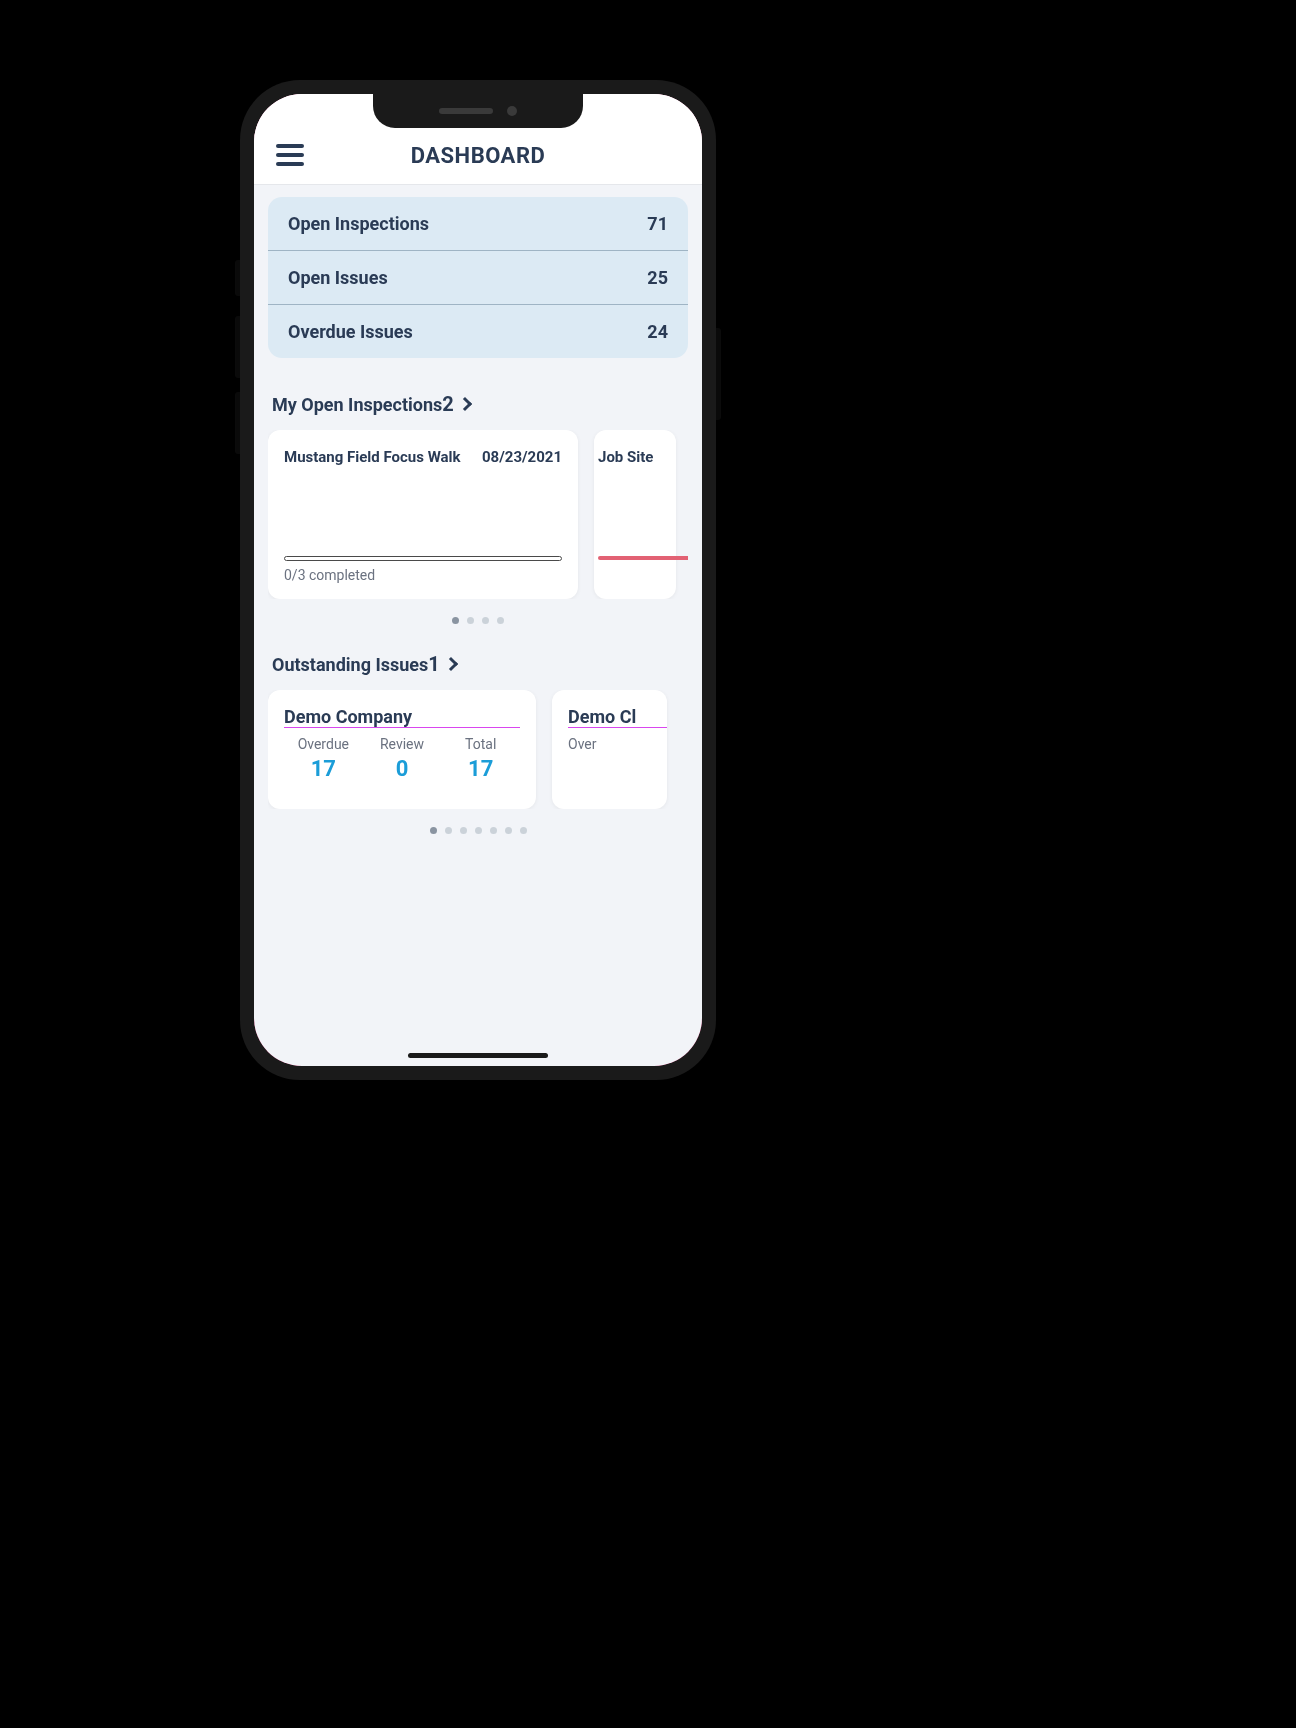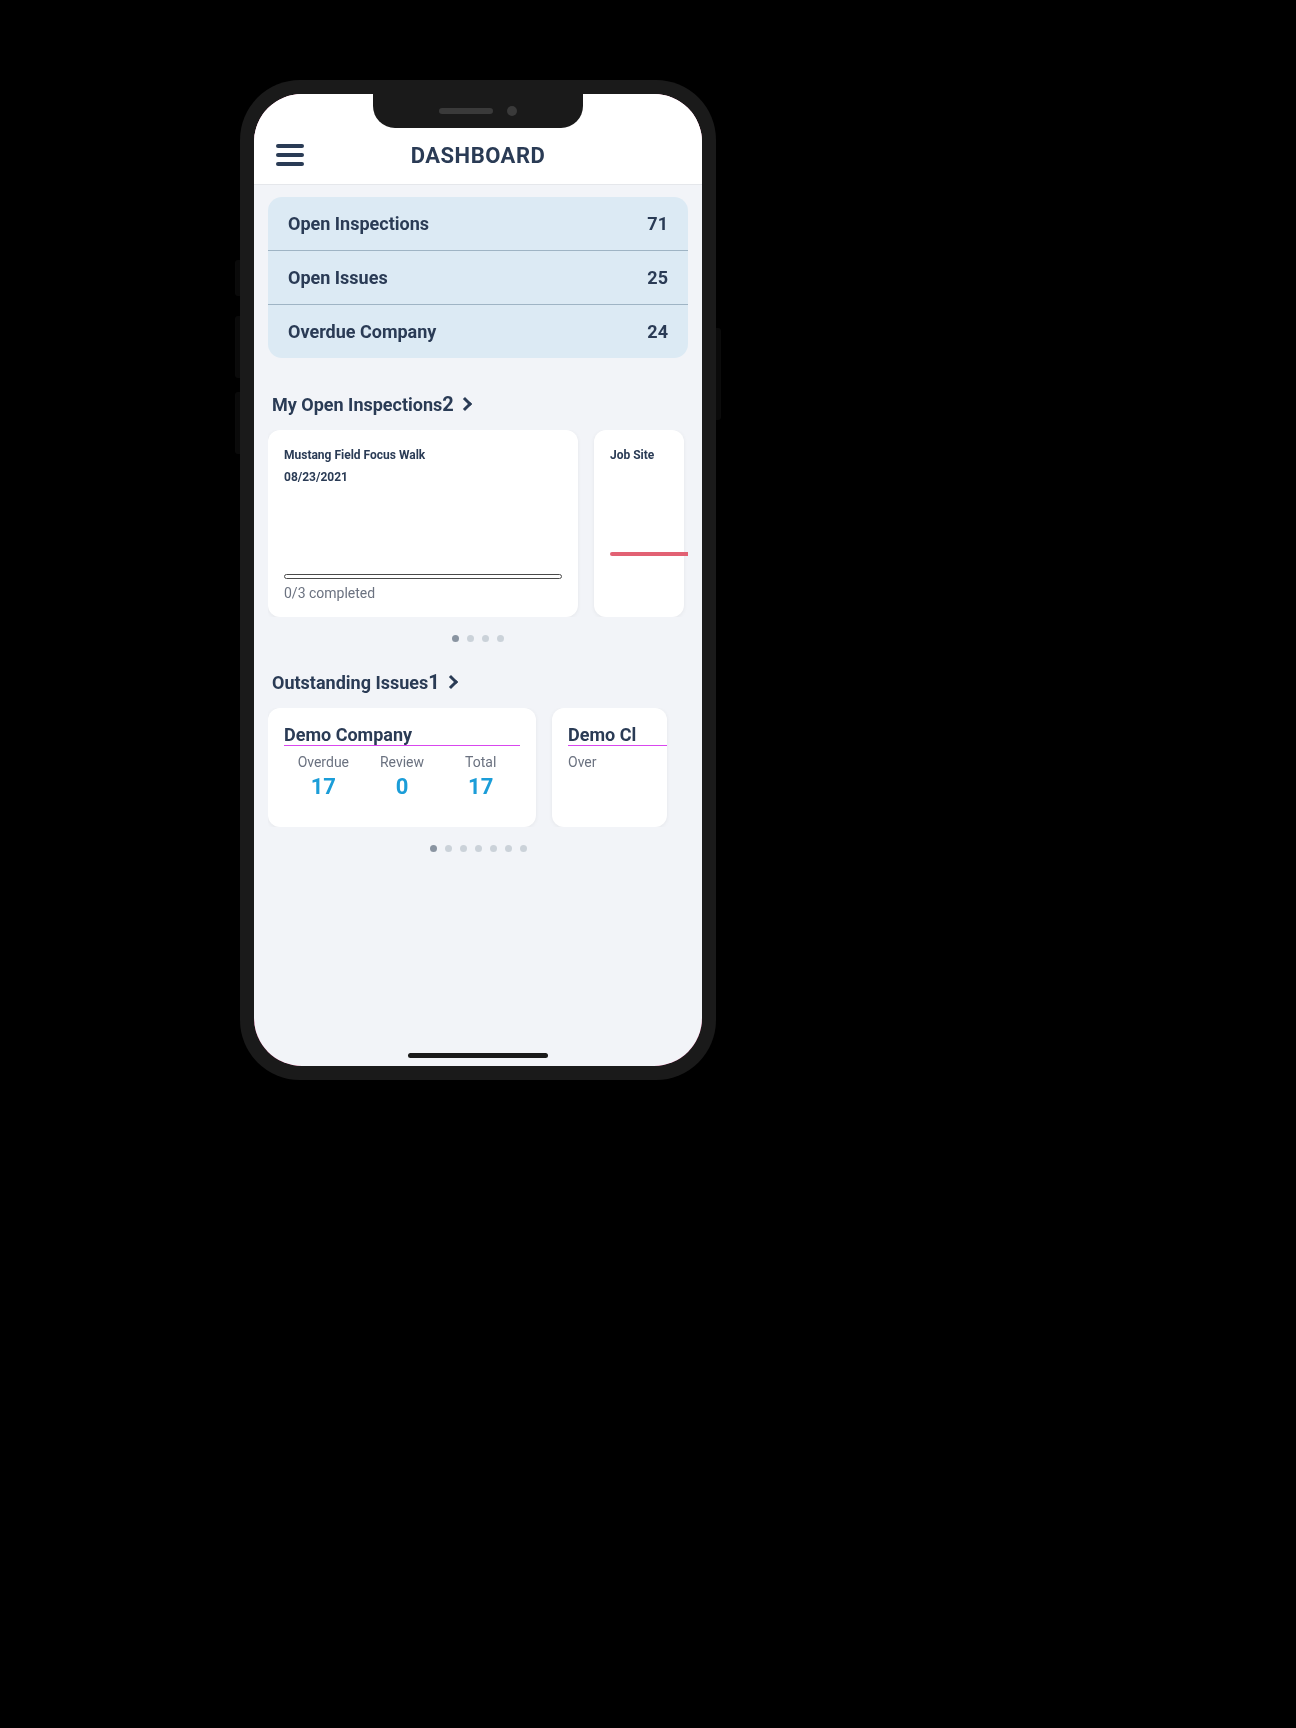--- a/index.html
+++ b/index.html
@@ -98,26 +98,26 @@
 
   .carousel { position:relative; overflow:hidden; }
   .carousel-track { display:flex; gap:16px; }
 
   .card {
     background:#fff; border-radius:12px;
     box-shadow:0 1px 4px rgba(0,0,0,0.06);
     flex:0 0 auto;
   }
   .insp-card { width: 310px; padding:18px 16px 16px; }
-  .insp-head { display:flex; justify-content:space-between; gap:8px; font-size:12px; font-weight:700; color:#2a3b55; margin-bottom:90px;flex-direction:column; }
+  .insp-head { display:flex; justify-content:space-between; font-size:15px; font-weight:700; color:#2a3b55; margin-bottom:90px; }
   .progress-bar { height:5px; width:100%; border:1px solid #4a4a4a; border-radius:3px; overflow:hidden; margin-bottom:6px; }
   .progress-bar .fill { height:100%; background:#e26173; }
   .progress-text { font-size:14px; color:#6b7280; }
 
-  .insp-card.peek { width:90px; padding-top:18px; padding-left:16px; }
+  .insp-card.peek { width:82px; padding-top:18px; padding-left:4px; }
   .insp-card.peek .insp-head { white-space:nowrap; }
   .insp-card.peek .progress-bar { border:none; background:#e26173; height:4px; width:200%; }
 
   .pager { display:flex; justify-content:center; gap:8px; margin:18px 0 28px; }
   .pager .dot { width:7px; height:7px; border-radius:50%; background:#cbd2d9; }
   .pager .dot.active { background:#8a94a1; }
 
   .issue-card { width:268px; padding:16px 16px 28px; }
   .issue-title { font-size:18px; font-weight:700; color:#2a3b55; }
   .issue-table { display:flex; border-top:1px solid #d946ef; padding-top:8px; }
@@ -162,21 +162,21 @@
           <div class="stat-card">
             <div class="stat-row">
               <span>Open Inspections</span>
               <span>71</span>
             </div>
             <div class="stat-row">
               <span>Open Issues</span>
               <span>25</span>
             </div>
             <div class="stat-row">
-              <span>Overdue Company</span>
+              <span>Overdue Issues</span>
               <span>24</span>
             </div>
           </div>
 
           <div class="section-head">
             <span class="section-title">My Open Inspections</span>
             <span class="section-count">
               <span>2</span>
               <span class="chev"></span>
             </span>

